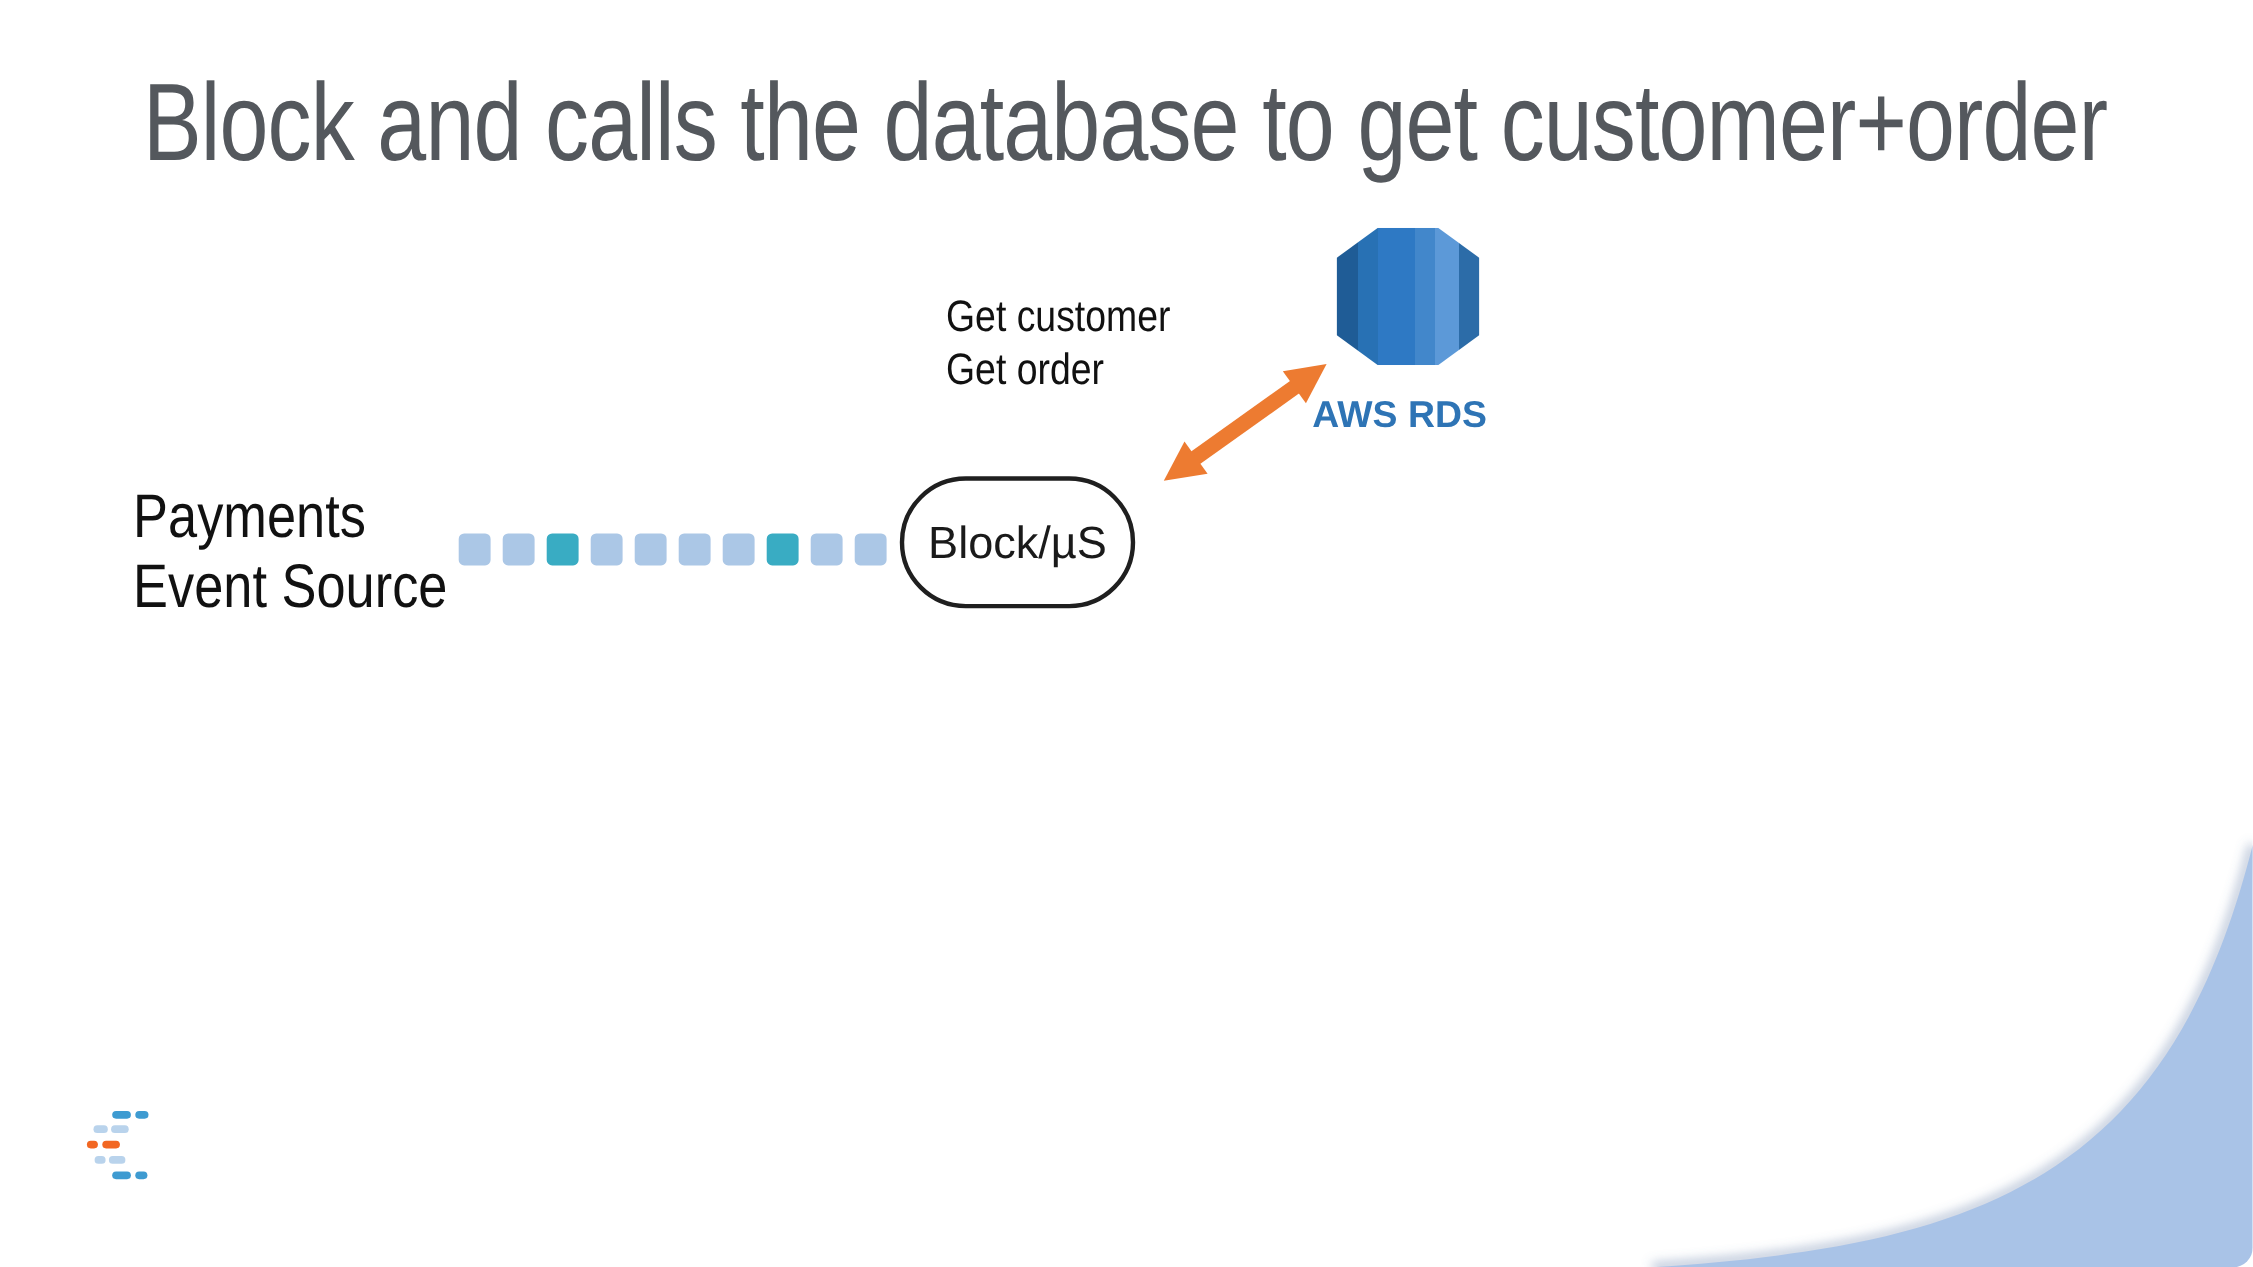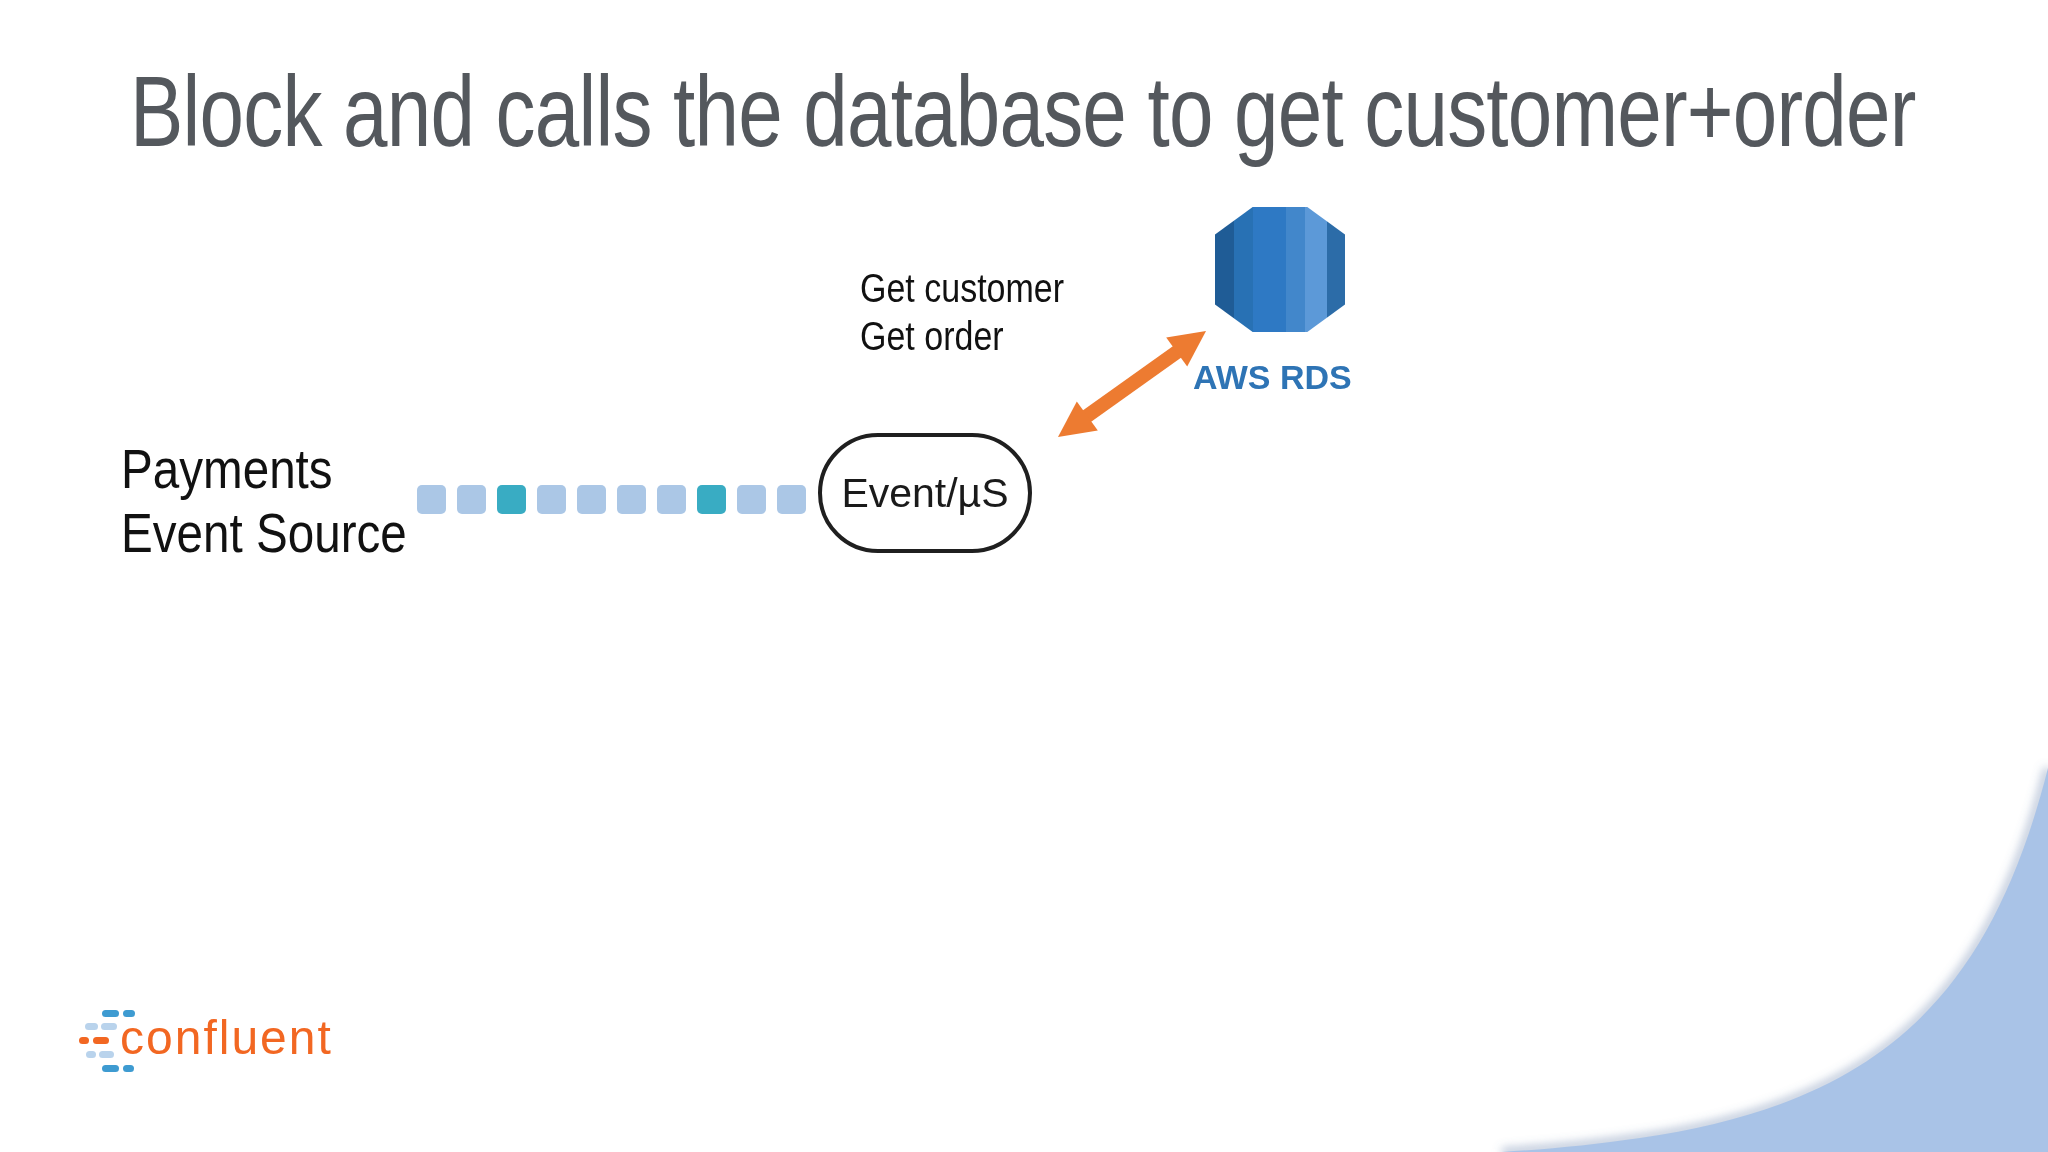--- a/index.html
+++ b/index.html
@@ -2,20 +2,21 @@
 <html style="--c-title-gray: #54585D; --c-text-black: #111111; --c-square-light-blue: #ABC7E6; --c-square-teal: #39ACC3; --c-arrow-orange: #ED7B31; --c-rds-label-blue: #2E74B5; --c-corner-curve-blue: #A9C3E7; --c-logo-orange: #F26722; --c-logo-blue: #3E9BD1; --c-logo-light-blue: #B9D3EC; --c-pill-border: #1F1F1F;"><head>
 <meta charset="utf-8">
 <style>
   html,body{margin:0;padding:0;background:#ffffff;}
   .slide{
     position:relative;
     width:2048px;height:1152px;
     background:#ffffff;
     overflow:hidden;
     font-family:"Liberation Sans", sans-serif;
+    border-radius:18px;
   }
   
   .title{
     position:absolute;left:130px;top:58px;
     font-size:100px;font-weight:300;line-height:1.06;
     letter-spacing:-1px;color:var(--c-title-gray,#54585D);
     white-space:nowrap;
     transform:scaleX(.8);transform-origin:0 0;
   }
   
@@ -108,21 +109,21 @@
       <div class="event-square sq-light"></div>
       <div class="event-square sq-light"></div>
     </div>
 
   <div class="db-call">
     <div>Get customer</div>
     <div>Get order</div>
   </div>
 
   <div class="faas-pill">
-    <span class="lbl">Event/µS</span>
+    <span class="lbl">Block/µS</span>
   </div>
 
   <svg class="layer" viewBox="0 0 2048 1152" aria-hidden="true">
     <line x1="1085" y1="417.5" x2="1179" y2="350.5" stroke-width="14" style="stroke:var(--c-arrow-orange,#ED7B31)"></line>
     <polygon points="1058,437 1097.8,430.6 1076.8,401.4" style="fill:var(--c-arrow-orange,#ED7B31)"></polygon>
     <polygon points="1206,331 1187.2,366.6 1166.2,337.4" style="fill:var(--c-arrow-orange,#ED7B31)"></polygon>
   </svg>
 
   <div class="rds-icon" style="background: linear-gradient(90deg, rgb(31, 92, 150) 0%, rgb(31, 92, 150) 15%, rgb(40, 113, 180) 15%, rgb(40, 113, 180) 29%, rgb(46, 121, 196) 29%, rgb(46, 121, 196) 55%, rgb(66, 135, 203) 55%, rgb(66, 135, 203) 69%, rgb(92, 153, 216) 69%, rgb(92, 153, 216) 86%, rgb(44, 108, 168) 86%, rgb(44, 108, 168) 100%);"></div>
   <div class="rds-label">AWS RDS</div>
@@ -131,16 +132,15 @@
     <div class="dash ld-blue" style="left:42px;top:10px;width:17px;"></div>
     <div class="dash ld-blue" style="left:63px;top:10px;width:12px;"></div>
     <div class="dash ld-light" style="left:25px;top:23px;width:13px;"></div>
     <div class="dash ld-light" style="left:41px;top:23px;width:16px;"></div>
     <div class="dash ld-orange" style="left:19px;top:37px;width:10px;"></div>
     <div class="dash ld-orange" style="left:33px;top:37px;width:16px;"></div>
     <div class="dash ld-light" style="left:26px;top:51px;width:10px;"></div>
     <div class="dash ld-light" style="left:39px;top:51px;width:15px;"></div>
     <div class="dash ld-blue" style="left:42px;top:65px;width:17px;"></div>
     <div class="dash ld-blue" style="left:63px;top:65px;width:11px;"></div>
-    <div class="logo-word">confluent</div>
   </div>
 
 </div>
 
 </body></html>

